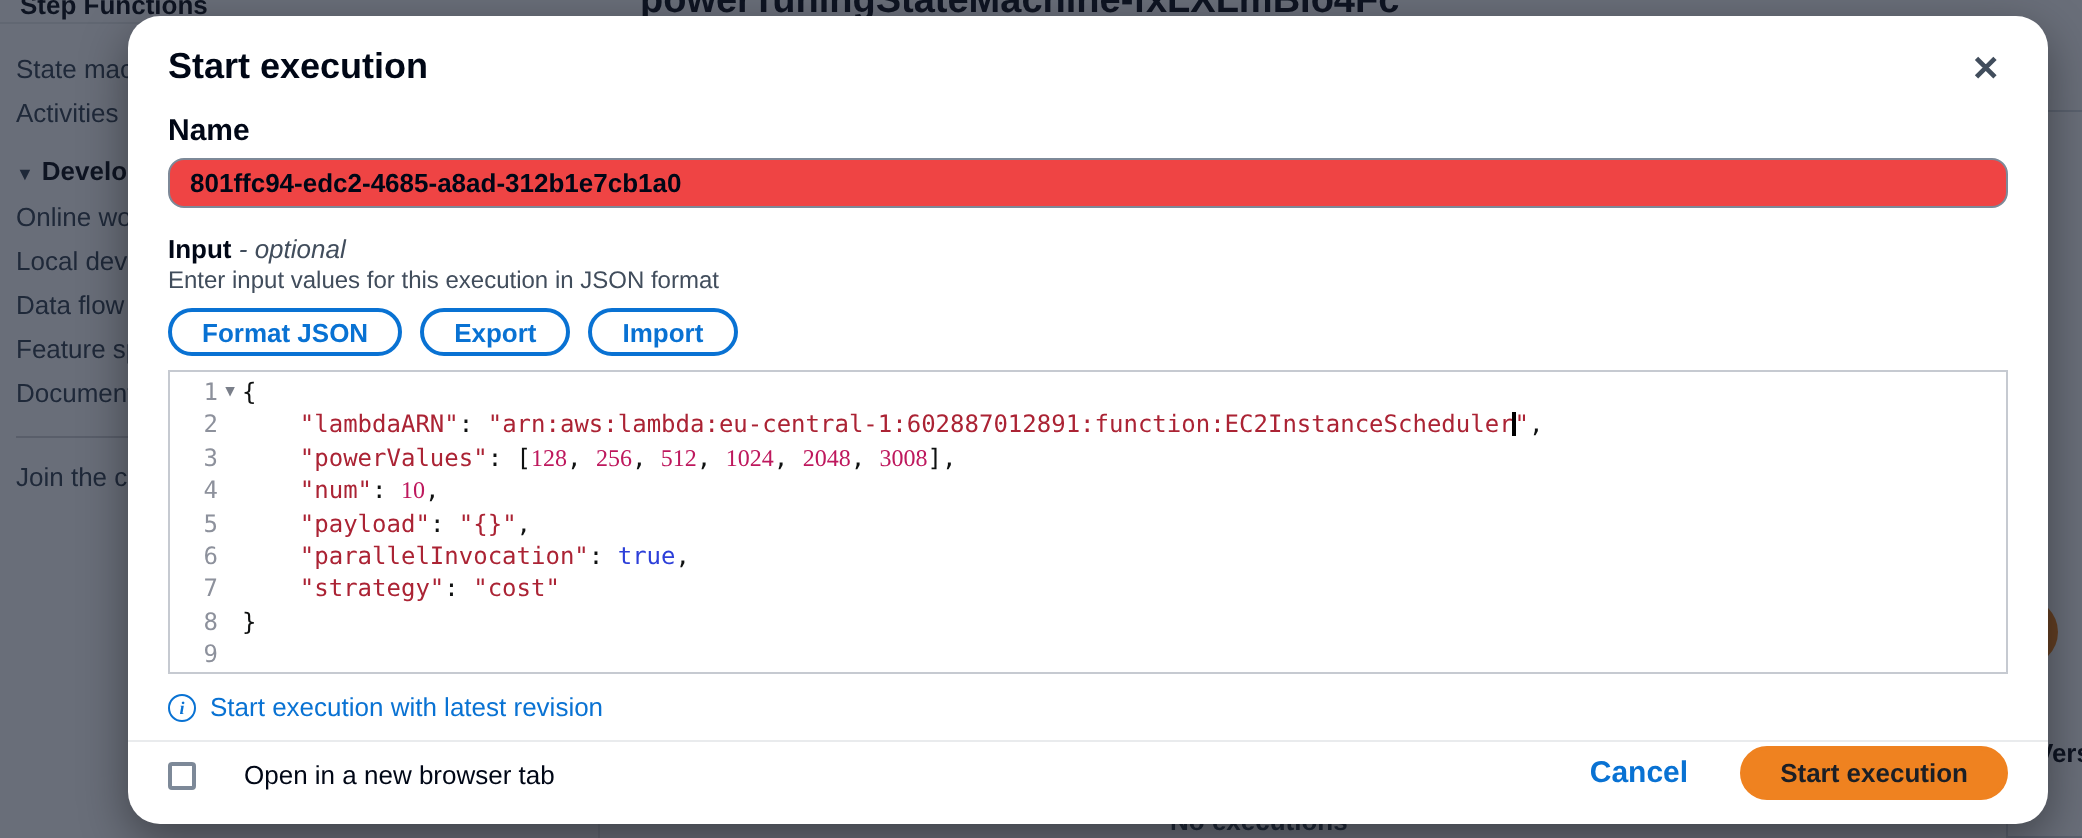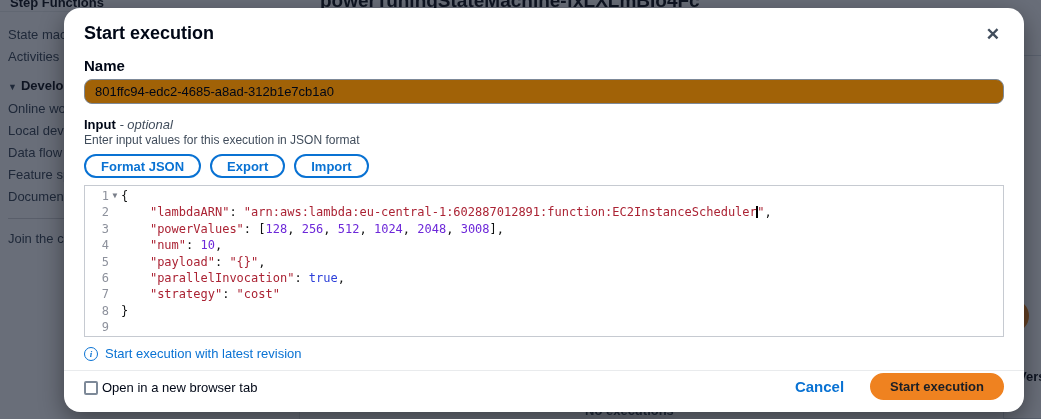--- a/index.html
+++ b/index.html
@@ -38,21 +38,21 @@
     margin-left:24px;
   }
   .modal-header { padding:15px 24px 0 20px; position:relative; }
   .modal-title { font-size:18px; font-weight:bold; color:#000716; }
   .close-btn { position:absolute; right:20px; top:12px; font-size:17px; color:#414d5c; background:none; border:none; cursor:pointer; font-weight:bold; padding:4px; font-family:"Liberation Sans",sans-serif; }
 
   .field-label { margin:13px 20px 0; font-size:15px; font-weight:bold; color:#000716; }
   .name-input {
     display:block; margin:5px 20px 0; width:920px; height:25px;
     border:1px solid #7d8998; border-radius:8px; padding:0 10px;
-    font-size:13px; color:#000716; font-family:"Liberation Sans",sans-serif; background:#a16207;
+    font-size:13px; color:#000716; font-family:"Liberation Sans",sans-serif; background:#ef4444;font-weight:bold;
   }
   .constraint { margin:4px 20px 0; font-size:11px; color:#5f6b7a; }
 
   .input-label-row { margin:13px 20px 0; font-size:13px; color:#000716; }
   .input-label-row .lbl { font-weight:bold; }
   .input-label-row .opt { font-style:italic; color:#414d5c; }
   .section-desc { margin:1px 20px 0; font-size:12px; color:#414d5c; }
 
   .btn-row { margin:7px 20px 0; display:flex; gap:9px; }
   .pill-btn {
@@ -65,35 +65,35 @@
     margin:7px 20px 0; width:920px; height:152px;
     border:1px solid #c6cad1; background:#fff;
     font-family:"DejaVu Sans Mono", monospace; font-size:12px; line-height:16.4px;
     padding-top:2px; overflow:hidden; position:relative; cursor:text;
   }
   .ed-line { display:flex; }
   .gutter { width:24px; flex:0 0 24px; text-align:right; color:#8d919c; user-select:none; }
   .fold { width:12px; flex:0 0 12px; text-align:center; color:#7a7f8a; font-size:8px; line-height:16.4px; }
   .code { white-space:pre; color:#0f1111; }
   .tok-s { color:#ab2334; }
-  .tok-n { color:#6d28d9; }
+  .tok-n { color:#be185d;font-family:Liberation Serif, serif; }
   .tok-b { color:#2c3fd9; }
   .caret { display:inline-block; width:1.5px; height:12px; background:#000; vertical-align:-2px; margin:0 -0.5px; }
 
   .revision-row { margin:9px 20px 0; display:flex; align-items:center; gap:7px; }
   .info-icon {
     width:14px; height:14px; flex:0 0 14px; border:1.4px solid #0972d3; border-radius:50%;
     color:#0972d3; font-size:9px; font-weight:bold; display:inline-flex;
     align-items:center; justify-content:center; font-family:"Liberation Serif",serif; font-style:italic;
   }
   .revision-link { font-size:13px; color:#0972d3; text-decoration:none; }
 
   .footer-divider { border-top:1px solid #e9ebed; margin-top:9px; }
 
-  .checkbox-row { margin:9px 20px 0; display:flex; align-items:center; gap:4px; cursor:pointer; }
+  .checkbox-row { margin:9px 20px 0; display:flex; align-items:center; gap:24px; cursor:pointer; }
   .checkbox { width:14px; height:14px; border:2px solid #7d8998; border-radius:2px; background:#fff; }
   .checkbox-label { font-size:13px; color:#000716; }
 
   .footer-actions { position:absolute; right:20px; bottom:12px; display:flex; align-items:center; gap:26px; }
   .cancel-btn { background:none; border:none; color:#0972d3; font-size:15px; font-weight:bold; cursor:pointer; font-family:"Liberation Sans",sans-serif; }
   .primary-btn {
     background:#ef8220; border:2px solid #ef8220; border-radius:15px;
     color:#1b1f26; font-size:13px; font-weight:bold; padding:4px 18px; height:27px;
     cursor:pointer; font-family:"Liberation Sans",sans-serif;
   }

